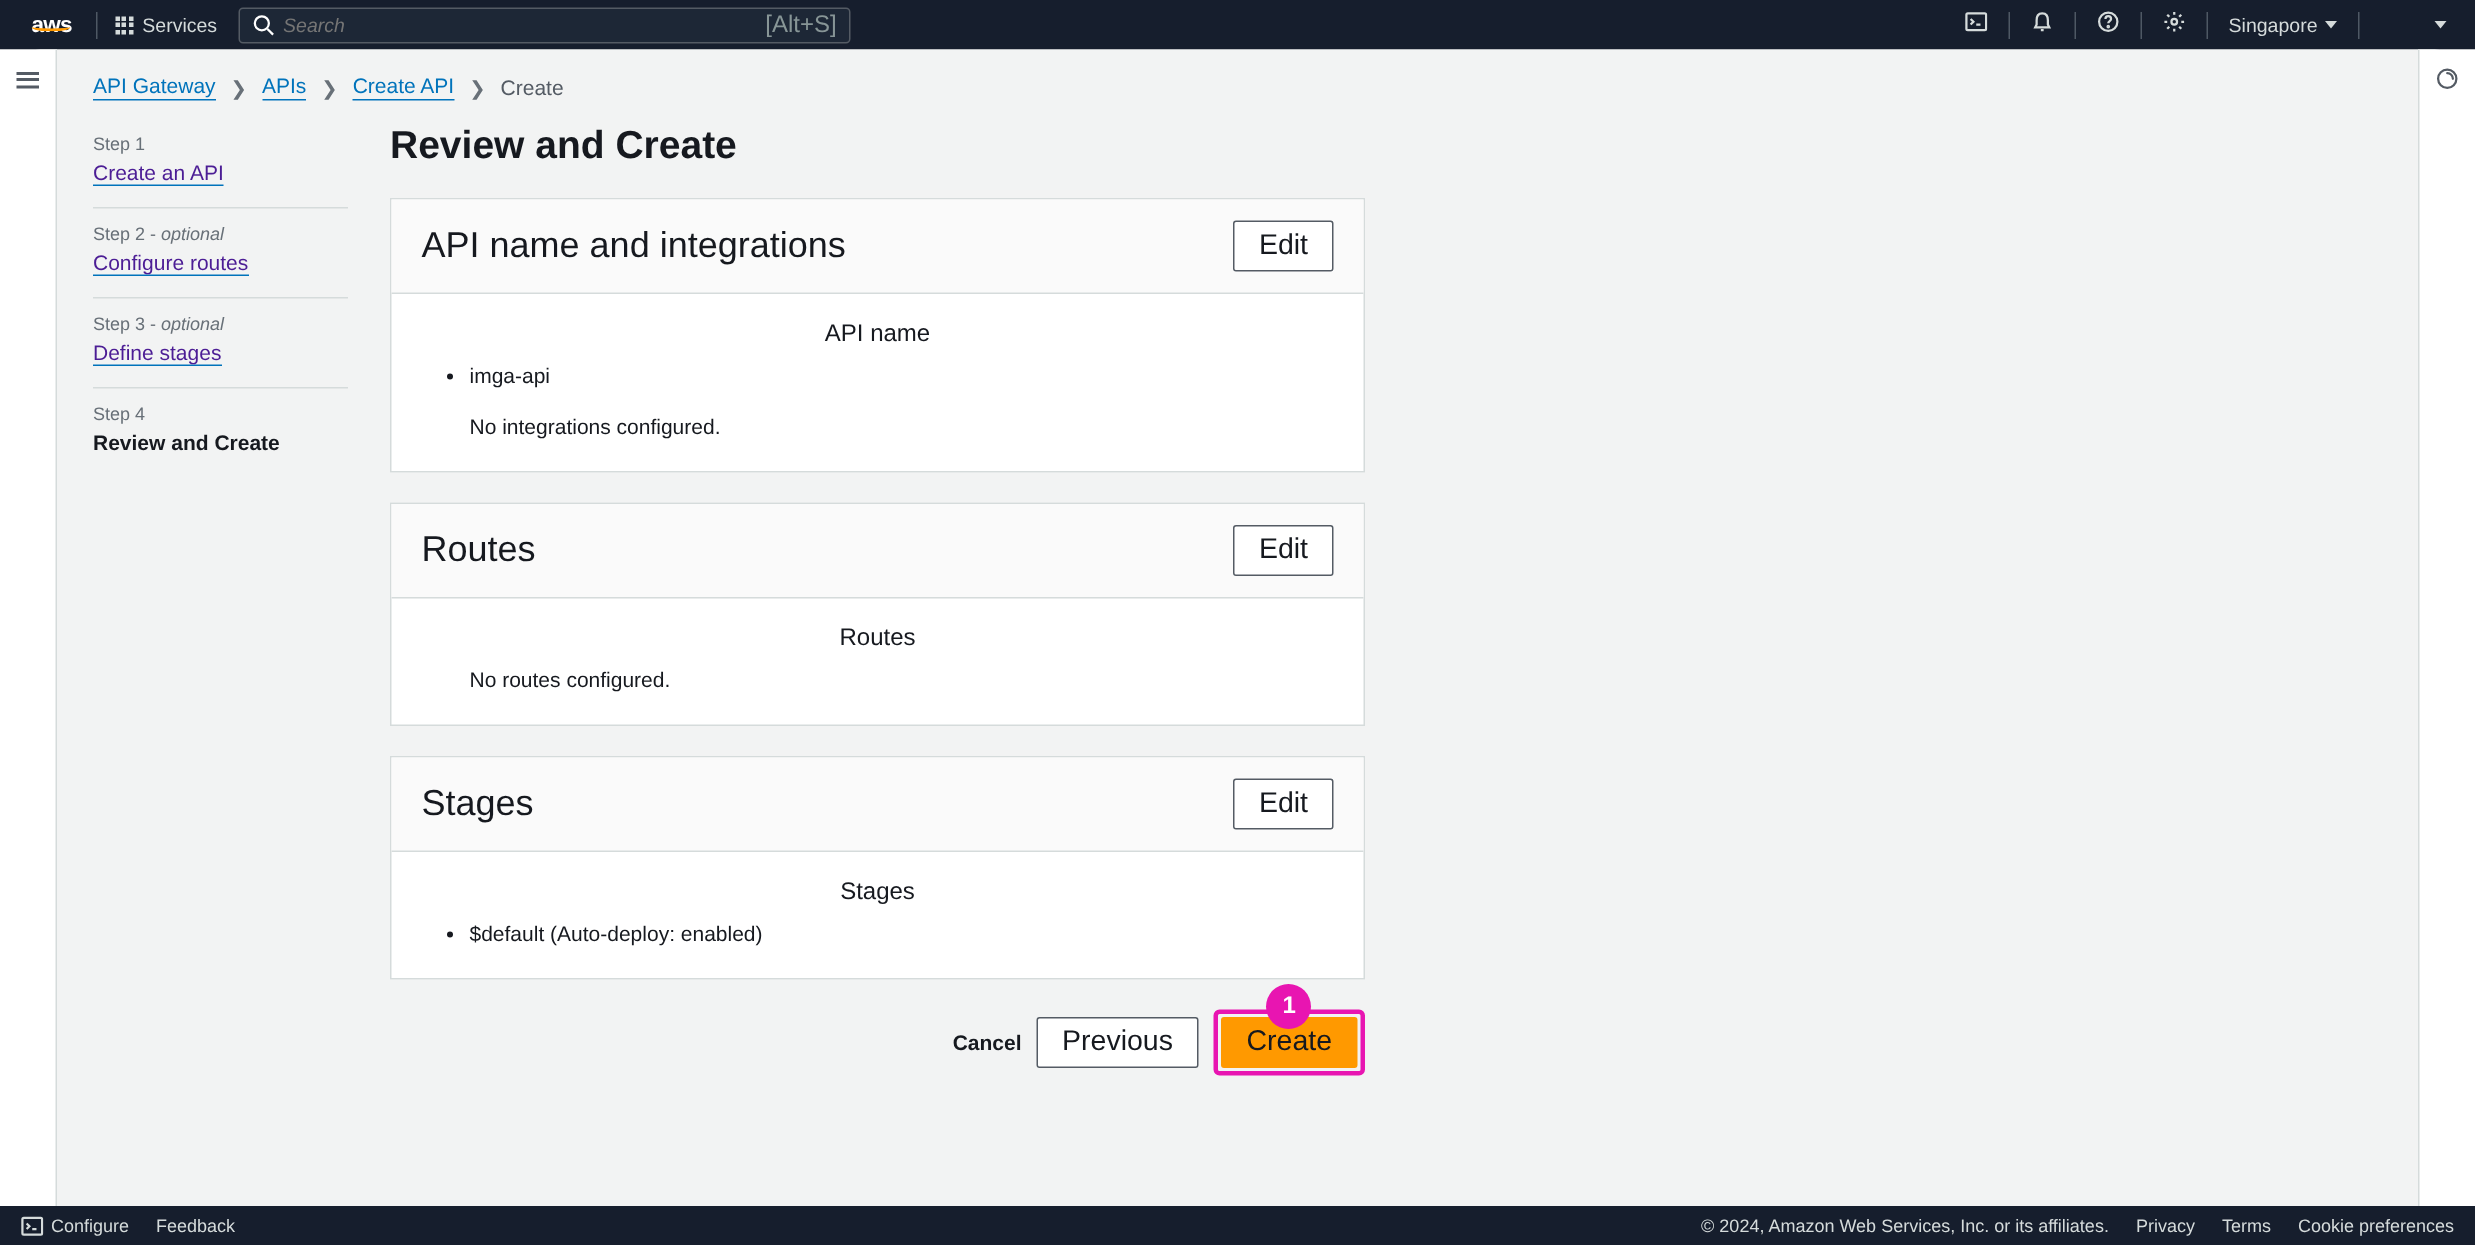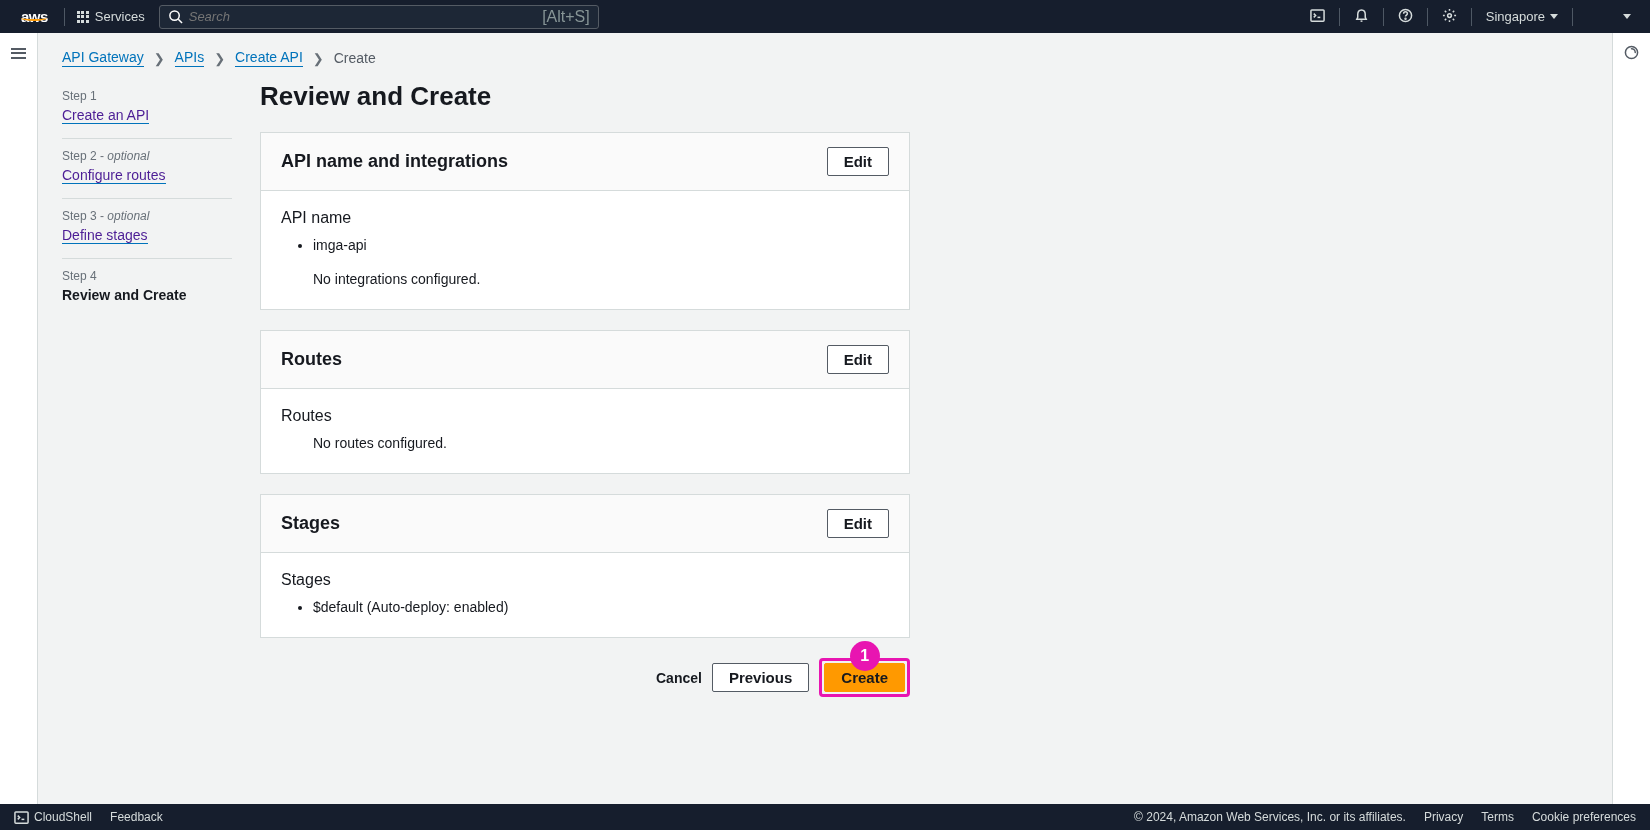--- a/index.html
+++ b/index.html
@@ -6,21 +6,21 @@
 body { font-family: "Amazon Ember", "Helvetica Neue", Arial, sans-serif; font-size: 14px; color: #16191f; background: #f2f3f3; width: 1650px; height: 830px; overflow: hidden; position: relative; }
 
 
 .top-nav { background: #161e2d; height: 33px; display: flex; align-items: center; color: #fff; padding: 0 11px; }
 .aws-logo { color: #fff; font-weight: bold; font-size: 15px; padding: 0 10px; letter-spacing: -0.5px; position: relative; }
 .aws-logo .smile { position: absolute; bottom: 4px; left: 10px; width: 26px; height: 6px; border-bottom: 2px solid #ff9900; border-radius: 0 0 50% 50%; }
 .nav-sep { width: 1px; height: 18px; background: #4e5864; margin: 0 6px; }
 .services-btn { display: flex; align-items: center; gap: 6px; color: #d5dbdb; padding: 0 6px; cursor: pointer; font-size: 13px; }
 .grid-icon { display: grid; grid-template-columns: repeat(3, 3px); grid-template-rows: repeat(3, 3px); gap: 1.5px; }
 .grid-icon span { background: #d5dbdb; width: 3px; height: 3px; }
-.search-wrap { display: flex; align-items: center; background: #1d2736; border: 1px solid #545b64; border-radius: 3px; height: 24px; width: 440px; margin-left: 8px; padding: 0 8px; }
+.search-wrap { display: flex; align-items: center; background: #1d2736; border: 1px solid #545b64; border-radius: 3px; height: 24px; width: 408px; margin-left: 8px; padding: 0 8px; }
 .search-wrap input { background: transparent; border: none; outline: none; color: #d5dbdb; font-style: italic; font-size: 13px; flex: 1; margin-left: 6px; }
 .search-hint { color: #879596; font-size: 16px; }
 .nav-spacer { flex: 1; }
 .nav-icon { color: #d5dbdb; padding: 0 8px; cursor: pointer; font-size: 15px; }
 .region { display: flex; align-items: center; gap: 5px; color: #d5dbdb; font-size: 13px; padding: 0 8px; cursor: pointer; }
 .caret-down { width: 0; height: 0; border-left: 4px solid transparent; border-right: 4px solid transparent; border-top: 5px solid #d5dbdb; }
 
 
 .body-area { display: flex; height: calc(100% - 33px - 26px); background: #f2f3f3; border-radius: 27px; }
 .left-gutter { width: 38px; border-right: 1px solid #d5dbdb; background: #fff; display: flex; justify-content: center; padding-top: 12px; }
@@ -40,28 +40,28 @@
 .step-label { font-size: 12px; color: #687078; margin-bottom: 4px; }
 .step-optional { font-style: italic; }
 .step-link { color: #4c1d95; font-size: 14px; text-decoration: none; border-bottom: 1px solid #0073bb; cursor: pointer; display: inline-block; }
 .step-current { font-weight: bold; font-size: 14px; color: #16191f; }
 
 .form-col { width: 650px; }
 .page-title { font-size: 26px; font-weight: bold; margin: 2px 0 20px 0; }
 
 .panel { background: #fff; border: 1px solid #d5dbdb; margin-bottom: 20px; }
 .panel-header { display: flex; justify-content: space-between; align-items: center; padding: 14px 20px; border-bottom: 1px solid #d5dbdb; background: #fafafa; }
-.panel-title { font-size: 18px; font-weight: bold; }
+.panel-title { font-size: 24px; font-weight: normal; }
 .panel-body { padding: 18px 20px 22px 20px; }
-.subheading { font-size: 16px; font-weight: 500; margin-bottom: 10px; }
+.subheading { font-size: 16px; font-weight: 500; margin-bottom: 10px; text-align: center; }
 .panel-body ul { list-style: disc; padding-left: 32px; font-size: 14px; color: #16191f; margin-bottom: 18px; }
 .panel-body ul:last-child { margin-bottom: 0; }
 .indent-text { padding-left: 32px; font-size: 14px; color: #16191f; }
 
-.btn { border: 1px solid #545b64; background: #fff; color: #16191f; padding: 5px 16px; font-size: 15px; font-weight: bold; border-radius: 2px; cursor: pointer; }
+.btn { border: 1px solid #545b64; background: #fff; color: #16191f; padding: 5px 16px; font-size: 19px; font-weight: normal; border-radius: 2px; cursor: pointer; }
 .btn-primary { background: #ff9900; border-color: #ff9900; color: #16191f; }
 .btn-link { border: none; background: transparent; font-weight: bold; color: #16191f; cursor: pointer; font-size: 14px; }
 
 .action-row { display: flex; justify-content: flex-end; gap: 10px; align-items: center; margin-bottom: 30px; }
 .highlight-box { border: 3px solid #e815b1; padding: 2px; border-radius: 4px; position: relative; }
 .highlight-badge { position: absolute; top: -20px; left: 50%; transform: translateX(-50%); width: 30px; height: 30px; background: #e815b1; color: #fff; border-radius: 50%; display: flex; align-items: center; justify-content: center; font-weight: bold; font-size: 16px; }
 
 
 .right-gutter { width: 38px; border-left: 1px solid #d5dbdb; background: #fff; display: flex; justify-content: center; padding-top: 12px; }
 
@@ -239,21 +239,21 @@
 </div>
 
 <div class="footer">
   <div class="footer-left">
     <span>
       <svg class="ico" viewBox="0 0 16 16">
           <rect x="1" y="2" width="14" height="12" rx="1"></rect>
           <polyline points="4,6 6,8 4,10"></polyline>
           <line x1="8" y1="10" x2="11" y2="10"></line>
         </svg>
-      <span>CloudShell</span>
+      <span>Configure</span>
     </span>
     <span>Feedback</span>
   </div>
   <div class="footer-spacer"></div>
   <div class="footer-right">
     <span>© 2024, Amazon Web Services, Inc. or its affiliates.</span>
     <span>Privacy</span>
     <span>Terms</span>
     <span>Cookie preferences</span>
   </div>

